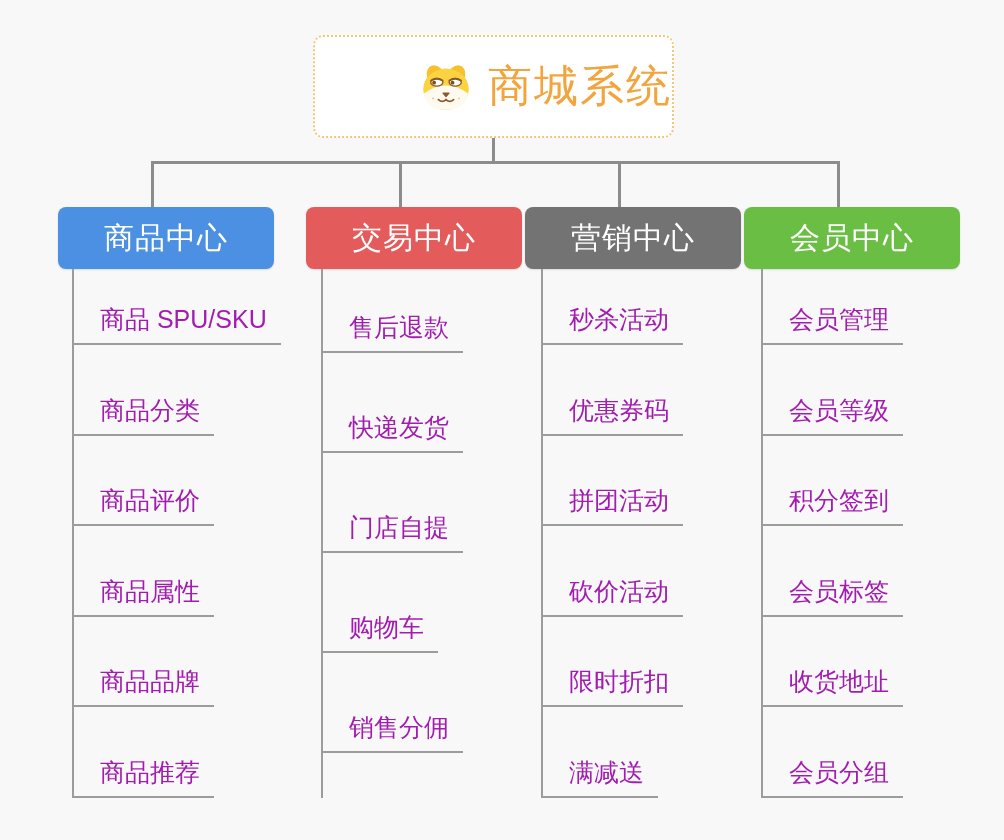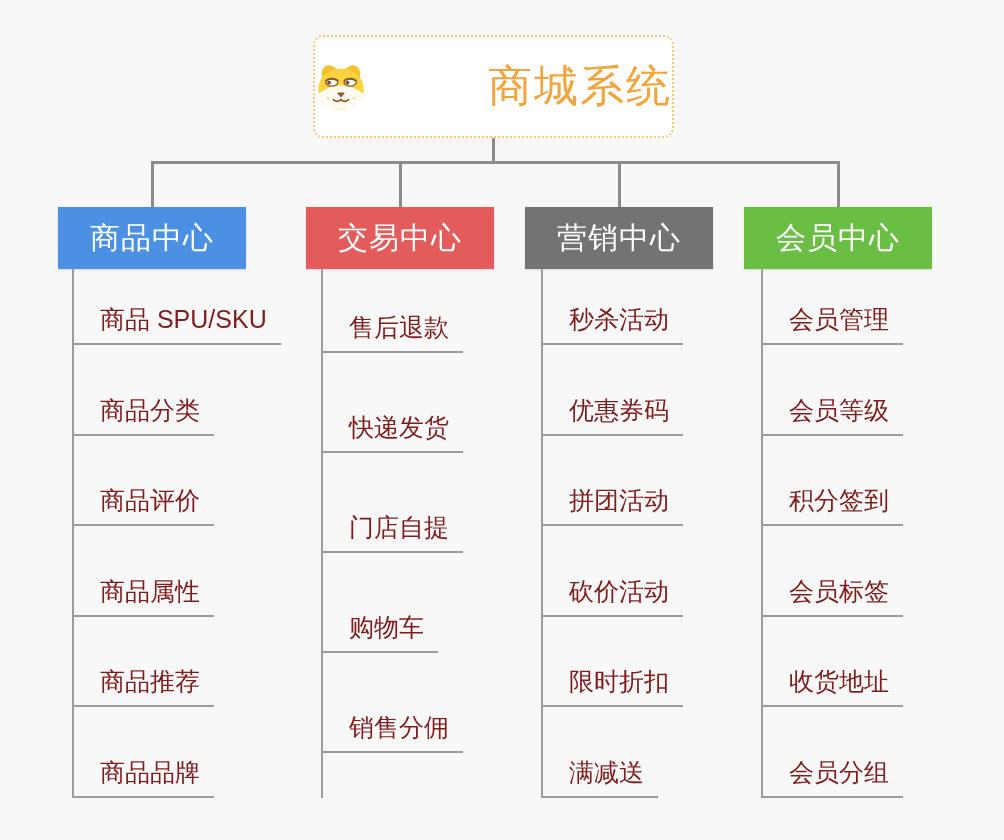--- a/index.html
+++ b/index.html
@@ -13,54 +13,54 @@
     background:#f8f8f8;
     overflow:hidden;
   }
   
   .root-node{
     position:absolute;left:313px;top:35px;width:361px;height:103px;
     background:#ffffff;
     border:2px dotted #f3c776;
     border-radius:10px;
     box-sizing:border-box;
-    display:flex;align-items:center;justify-content:space-between;gap:16px;
+    display:flex;align-items:center;justify-content:flex-end;gap:16px;
   }
   .root-title{
     font-size:44px;color:#f2a53c;letter-spacing:2px;white-space:nowrap;
   }
   .root-icon{width:52px;height:50px;flex:0 0 auto;}
   
   .conn{position:absolute;background:#8c8c8c;}
   .conn.v{width:3px;}
   .conn.h{height:3px;}
   
   .branch-header{
-    position:absolute;top:207px;height:62px;width:188px;
-    border-radius:0;
+    position:absolute;top:207px;height:62px;width:216px;
+    border-radius:8px;
     display:flex;align-items:center;justify-content:center;
     color:#ffffff;font-size:30px;letter-spacing:1px;
     box-shadow:0 1px 2px rgba(0,0,0,0.12);
     box-sizing:border-box;
   }
   
   .branch-column{
     position:absolute;top:269px;height:529px;
     border-left:2px solid #9c9c9c;
     display:flex;flex-direction:column;align-items:flex-start;
   }
   .child-item{
     display:flex;align-items:flex-end;height:100px;
   }
   .child-item:first-child{height:84px;}
   .child-label{
     display:inline-block;
     padding:0 14px 7px 26px;
     border-bottom:2px solid #9c9c9c;
-    font-size:25px;color:#7f1d1d;white-space:nowrap;
+    font-size:25px;color:#a21caf;white-space:nowrap;
   }
 </style>
 </head>
 <body>
 
 <div class="canvas">
 
   <div class="root-node">
     <svg class="root-icon" viewBox="0 0 48 46" aria-hidden="true">
       <path d="M7 17 Q4 4 13 3 Q19 4 21.5 9 Z" fill="#f7c02c"></path>
@@ -98,24 +98,24 @@
     <div class="child-item">
         <span class="child-label">商品分类</span>
       </div>
     <div class="child-item">
         <span class="child-label">商品评价</span>
       </div>
     <div class="child-item">
         <span class="child-label">商品属性</span>
       </div>
     <div class="child-item">
-        <span class="child-label">商品推荐</span>
+        <span class="child-label">商品品牌</span>
       </div>
     <div class="child-item">
-        <span class="child-label">商品品牌</span>
+        <span class="child-label">商品推荐</span>
       </div>
   </div>
 
   <div class="branch-header" style="left: 306px; background-color: rgb(228, 91, 91);">
     <span>交易中心</span>
   </div>
   <div class="branch-column" style="left:321px;">
     <div class="child-item">
         <span class="child-label">售后退款</span>
       </div>

